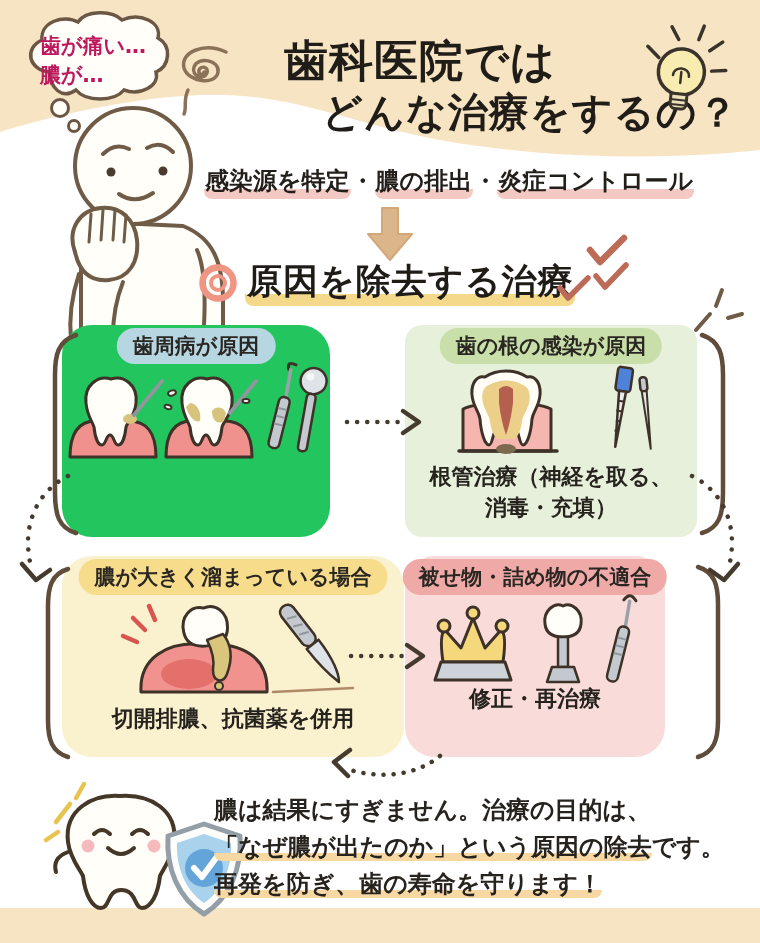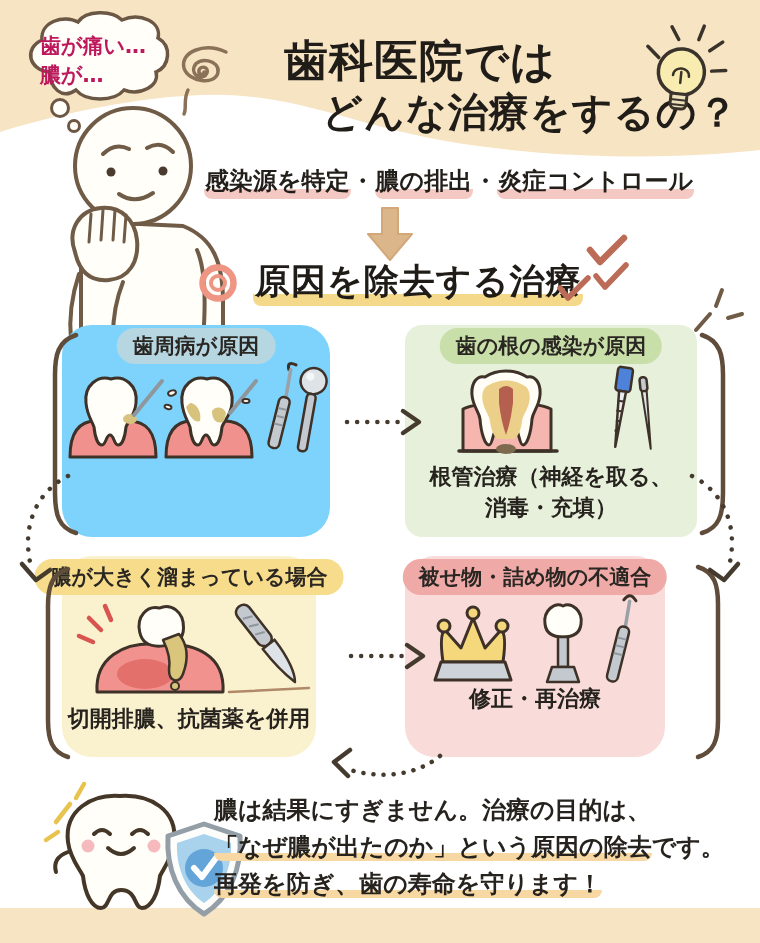--- a/index.html
+++ b/index.html
@@ -20,27 +20,27 @@
   .title .l1{font-size:44px;}
   .title .l2{font-size:40px;margin-left:38px;}
 
   
   .subtitle{left:204px;top:165px;font-size:24px;white-space:nowrap;color:#221e1a;}
   .hl-pink{background:linear-gradient(to top,#f5c9c3 0 30%,transparent 30%);border-radius:8px;padding:0 1px 4px;}
   .hl-yellow{background:linear-gradient(to top,#f4d98a 0 26%,transparent 26%);border-radius:8px;padding:0 2px 5px;}
   .hl-orange{background:linear-gradient(to top,#f7d7a2 0 30%,transparent 30%);border-radius:8px;}
 
   
-  .heading{left:245px;top:258px;font-size:35px;white-space:nowrap;color:#1f1b17;letter-spacing:1px;margin-left:8px;}
+  .heading{left:245px;top:258px;font-size:35px;white-space:nowrap;color:#1f1b17;letter-spacing:1px;}
 
   
   .box{position:absolute;border-radius:30px;}
-  #box-perio{left:62px;top:325px;width:268px;height:212px;background:#7dd3fc;}
+  #box-perio{left:62px;top:325px;width:268px;height:212px;background:#22c55e;}
   #box-root{left:405px;top:325px;width:292px;height:212px;background:#e7f0db;border-radius:17px;}
-  #box-pus{left:62px;top:556px;width:254px;height:201px;background:#faf1cf;}
+  #box-pus{left:62px;top:556px;width:342px;height:201px;background:#faf1cf;}
   #box-fit{left:405px;top:556px;width:260px;height:201px;background:#f9dcda;}
   .badge{position:absolute;top:3px;left:50%;transform:translateX(-50%);white-space:nowrap;
          font-size:21px;padding:4px 16px;border-radius:18px;color:#2a2622;}
   #box-perio .badge{background:#b6d6e2;}
   #box-root .badge{background:#c8dfaa;}
   #box-pus .badge{background:#f6dc8b;}
   #box-fit .badge{background:#efaaa8;}
   .caption{position:absolute;left:0;right:0;text-align:center;line-height:1.42;font-size:22px;color:#26221d;}
   #box-perio .caption,#box-root .caption{top:136px;}
   #box-pus .caption{top:147px;}

